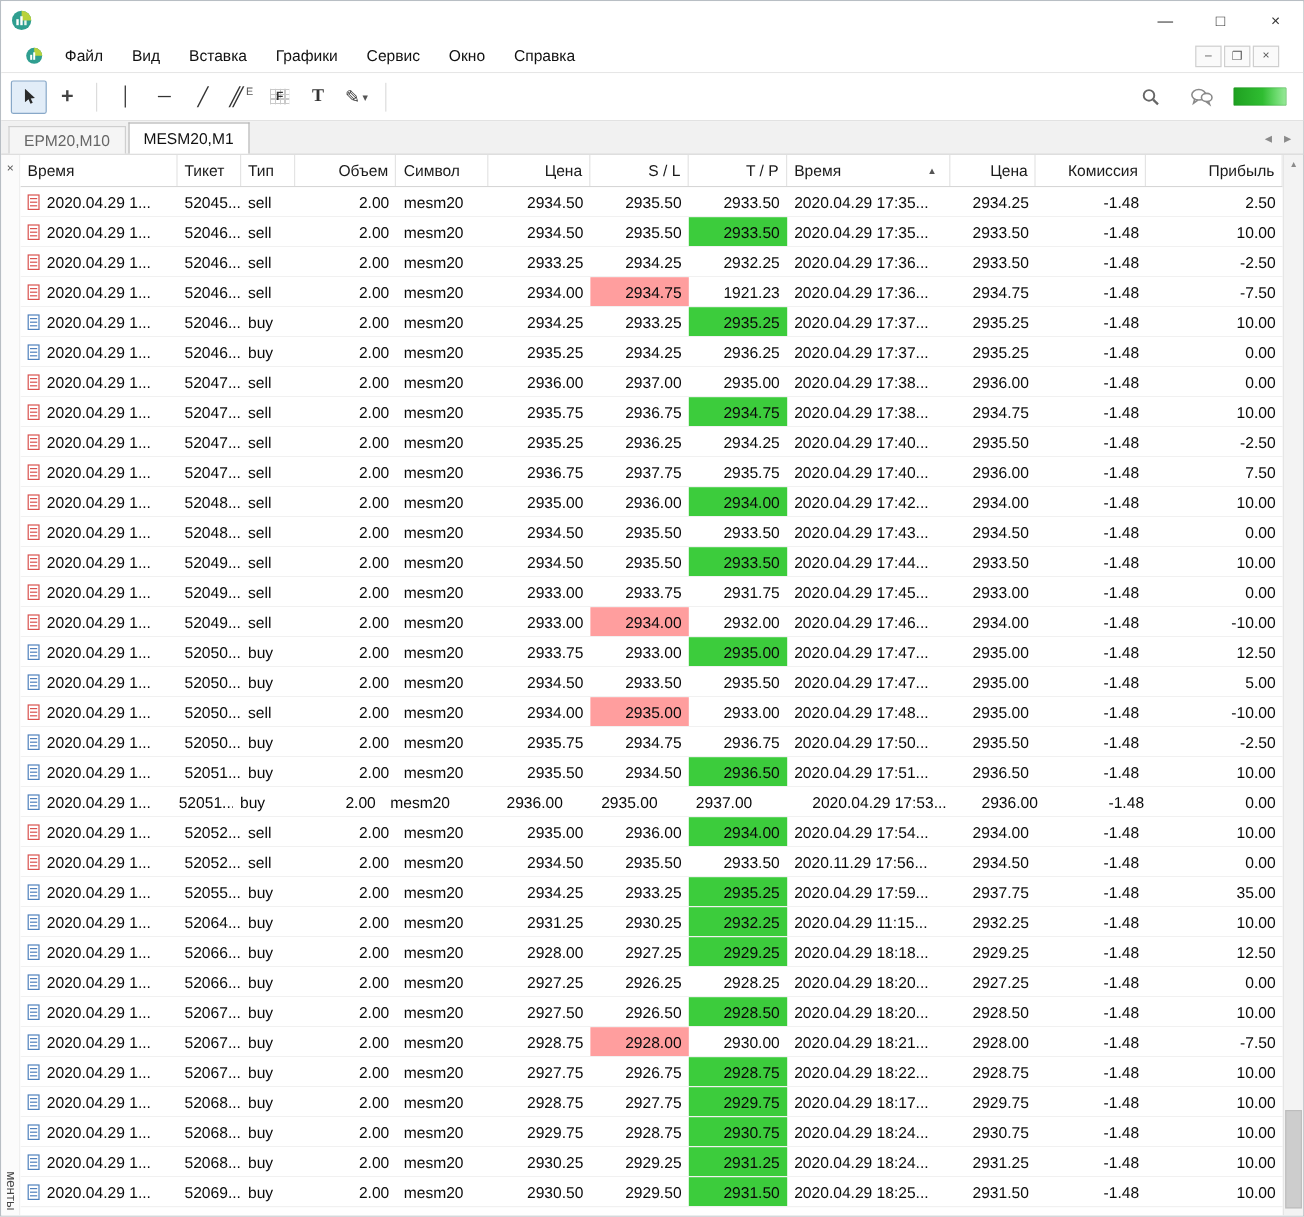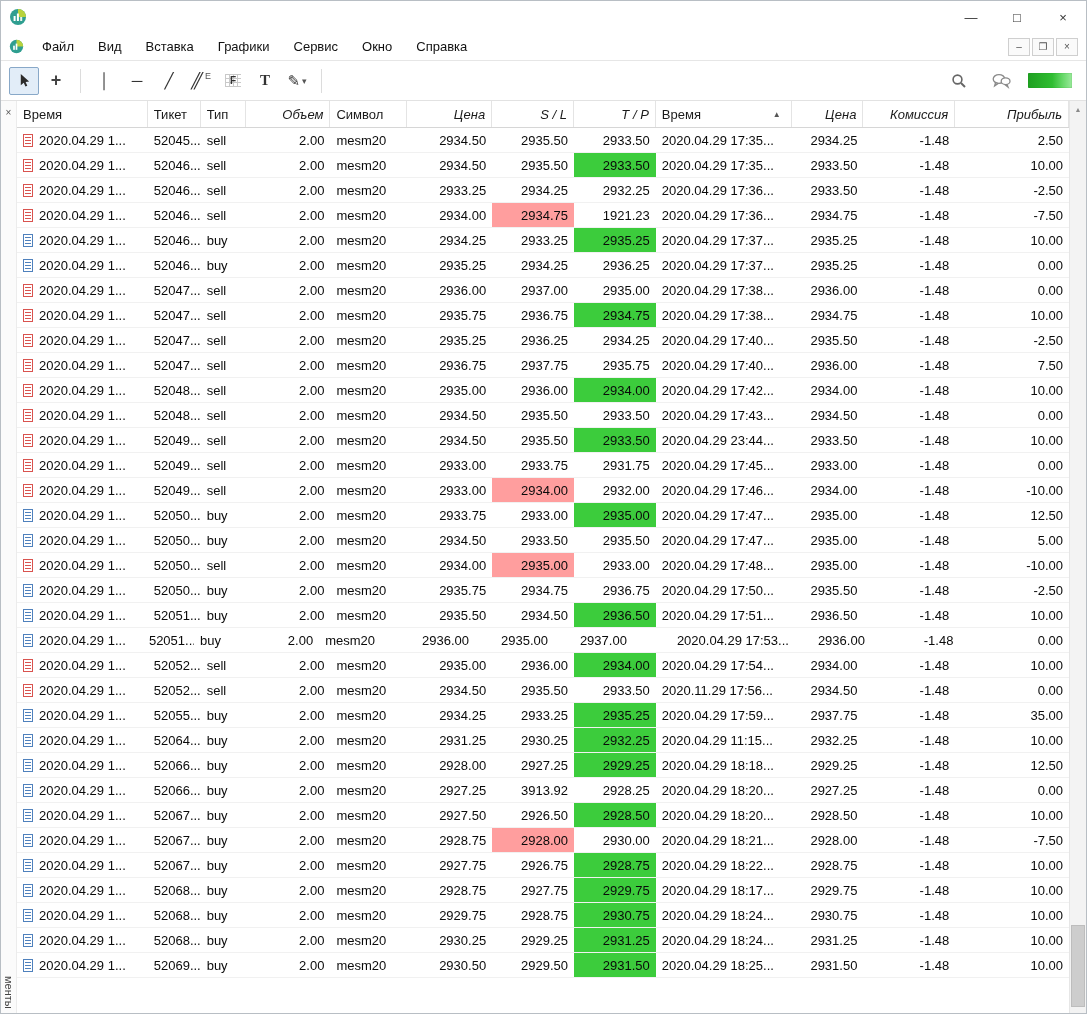--- a/index.html
+++ b/index.html
@@ -12,21 +12,21 @@
   .titlebar { height:32px; flex:0 0 32px; display:flex; align-items:center;
     padding-left:8px; background:#fff; }
   .applogo { display:flex; align-items:center; margin-right:8px; }
   .title { font-size:13px; color:#444; }
   .wincontrols { margin-left:auto; display:flex; height:100%; }
   .winbtn { width:46px; height:100%; display:flex; align-items:center; justify-content:center;
     font-size:13px; color:#333; }
 
   
   .menubar { height:28px; flex:0 0 28px; display:flex; align-items:center; background:#fff;
-    border-bottom:1px solid #e6e6e6; padding:0 4px; }
+    border-bottom:1px solid #e6e6e6; padding:0 16px; }
   .menulogo { display:flex; align-items:center; margin:0 6px 0 4px; }
   .menu-items { display:flex; }
   .menu-item { padding:0 12px; font-size:13px; color:#111; line-height:27px; }
   .mdi { margin-left:auto; display:flex; gap:2px; padding-right:4px; }
   .mdibtn { width:22px; height:18px; border:1px solid #cfcfcf; background:#fafafa;
     display:flex; align-items:center; justify-content:center; font-size:10px; color:#555; }
 
   
   .toolbar { height:40px; flex:0 0 40px; display:flex; align-items:center; background:#fff;
     border-bottom:1px solid #e2e2e2; padding:0 8px; gap:2px; }
@@ -67,21 +67,21 @@
   .left-strip { width:16px; flex:0 0 16px; background:#fbfbfb; border-right:1px solid #ececec;
     display:flex; flex-direction:column; align-items:center; }
   .strip-close { font-size:10px; color:#555; padding-top:6px; }
   .vlabel { writing-mode:vertical-rl; font-size:11px; color:#444; margin-top:auto; padding-bottom:4px; }
 
   .table { flex:1; display:flex; flex-direction:column; overflow:hidden; background:#fff; }
   .thead { height:27px; flex:0 0 27px; display:flex; border-bottom:1px solid #d6d6d6; background:#fff; }
   .hcell { display:flex; align-items:center; font-size:13px; color:#1a1a1a;
     border-right:1px solid #e4e4e4; overflow:hidden; white-space:nowrap; }
   .hcell.left { padding-left:6px; }
-  .hcell.right { justify-content:flex-end; padding-right:6px;font-style:italic; }
+  .hcell.right { justify-content:flex-end; padding-right:6px; }
   .hcell .sort { font-size:8px; color:#555; margin-left:auto; padding:0 10px 0 4px; }
   .tbody { flex:1; overflow:hidden; }
   .trow { display:flex; height:25px; border-bottom:1px solid #f1f1f1; background:#fff; }
   .cell { display:flex; align-items:center; font-size:13px; color:#0a0a0a;
     overflow:hidden; white-space:nowrap; }
   .cell.left { padding-left:6px; }
   .cell.right { justify-content:flex-end; padding-right:6px; }
   .cell.sl-hit { background:var(--sl-hit); }
   .cell.tp-hit { background:var(--tp-hit); }
   .cell-first { gap:6px; padding-left:5px; }
@@ -189,20 +189,30 @@
           <ellipse cx="7" cy="6" rx="5.8" ry="4.4" fill="none" stroke="#8a8a8a" stroke-width="1.3"></ellipse>
           <path d="M3.6 9.4 L2.6 13 L6.2 10.4" fill="none" stroke="#8a8a8a" stroke-width="1.3"></path>
           <ellipse cx="13.6" cy="8.2" rx="4.4" ry="3.4" fill="#fff" stroke="#8a8a8a" stroke-width="1.3"></ellipse>
           <path d="M15 11.2 L16 14 L12.8 11.4" fill="none" stroke="#8a8a8a" stroke-width="1.3"></path>
         </svg>
       </div>
       <div class="conn"></div>
     </div>
   </div>
 
+  <div class="tabbar">
+    <div class="tabs">
+        <div class="tab">EPM20,M10</div>
+        <div class="tab active">MESM20,M1</div>
+      </div>
+    <div class="tab-arrows">
+      <span>◂</span>
+      <span>▸</span>
+    </div>
+  </div>
 
   <div class="content">
     <div class="left-strip">
       <div class="strip-close">×</div>
       <div class="vlabel">менты</div>
     </div>
 
     <div class="table">
       <div class="thead">
           <div class="hcell left" style="width: 131px;">Время</div>
@@ -428,21 +438,21 @@
               <span class="doc-icon sell"></span>
               <span>2020.04.29 1...</span>
             </div>
             <div class="cell left" style="width: 53px;">52049...</div>
             <div class="cell left" style="width: 45px;">sell</div>
             <div class="cell right" style="width: 85px;">2.00</div>
             <div class="cell left" style="width: 77px;">mesm20</div>
             <div class="cell right" style="width: 85px;">2934.50</div>
             <div class="cell right" style="width: 82px;">2935.50</div>
             <div class="cell right tp-hit" style="width: 82px;">2933.50</div>
-            <div class="cell left" style="width: 136px;">2020.04.29 23:44...</div>
+            <div class="cell left" style="width: 136px;">2020.04.29 17:44...</div>
             <div class="cell right" style="width: 72px;">2933.50</div>
             <div class="cell right" style="width: 92px;">-1.48</div>
             <div class="cell right" style="width: 114px;">10.00</div>
           </div>
           <div class="trow">
             <div class="cell left cell-first" style="width: 131px;">
               <span class="doc-icon sell"></span>
               <span>2020.04.29 1...</span>
             </div>
             <div class="cell left" style="width: 53px;">52049...</div>
@@ -664,21 +674,21 @@
           <div class="trow">
             <div class="cell left cell-first" style="width: 131px;">
               <span class="doc-icon buy"></span>
               <span>2020.04.29 1...</span>
             </div>
             <div class="cell left" style="width: 53px;">52066...</div>
             <div class="cell left" style="width: 45px;">buy</div>
             <div class="cell right" style="width: 85px;">2.00</div>
             <div class="cell left" style="width: 77px;">mesm20</div>
             <div class="cell right" style="width: 85px;">2927.25</div>
-            <div class="cell right" style="width: 82px;">3913.92</div>
+            <div class="cell right" style="width: 82px;">2926.25</div>
             <div class="cell right" style="width: 82px;">2928.25</div>
             <div class="cell left" style="width: 136px;">2020.04.29 18:20...</div>
             <div class="cell right" style="width: 72px;">2927.25</div>
             <div class="cell right" style="width: 92px;">-1.48</div>
             <div class="cell right" style="width: 114px;">0.00</div>
           </div>
           <div class="trow">
             <div class="cell left cell-first" style="width: 131px;">
               <span class="doc-icon buy"></span>
               <span>2020.04.29 1...</span>

